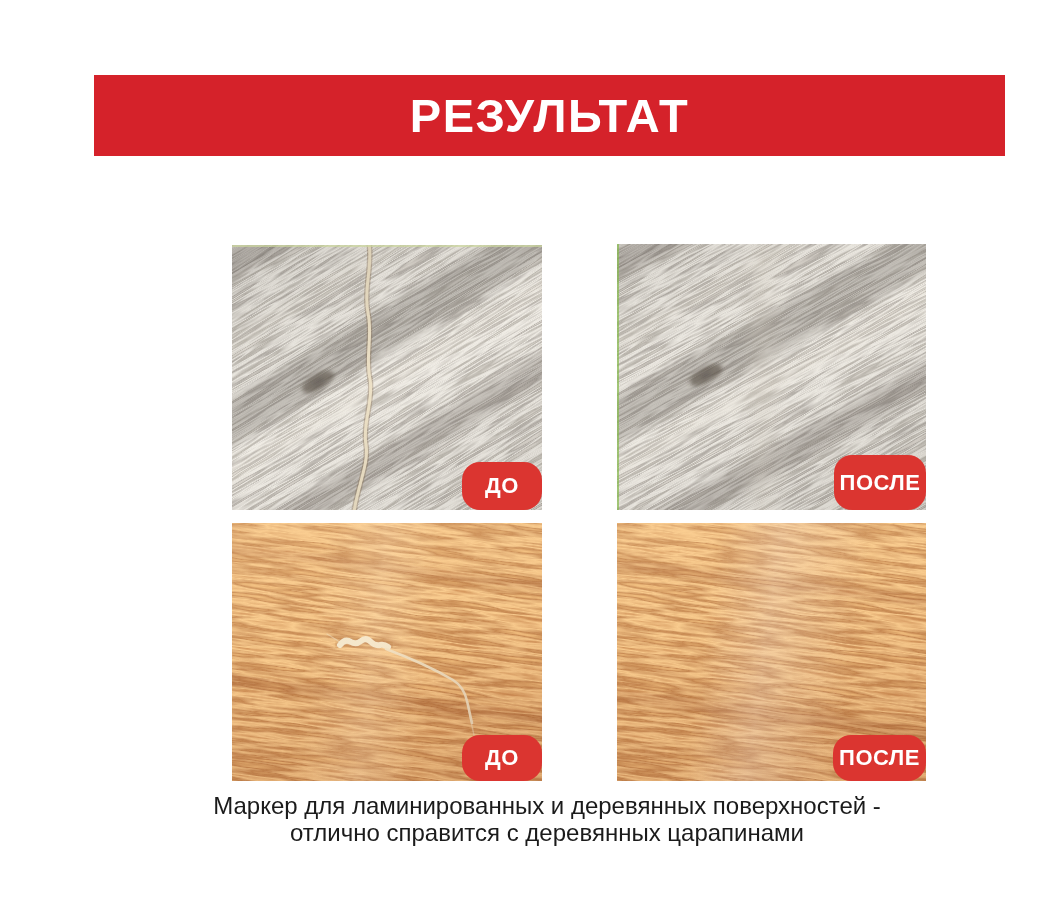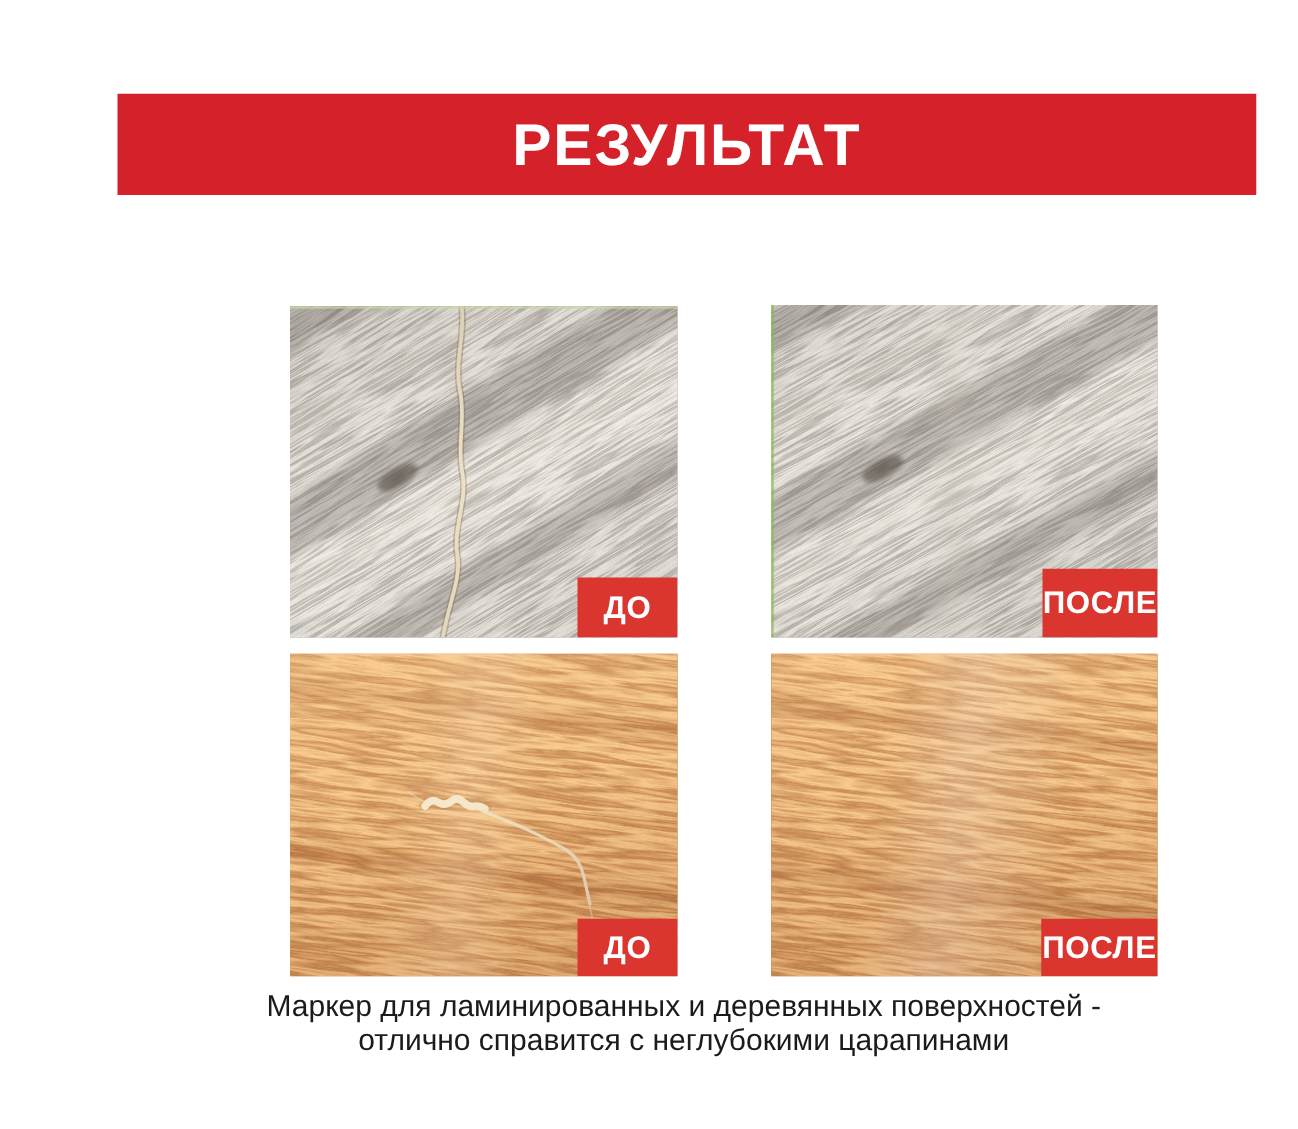--- a/index.html
+++ b/index.html
@@ -34,21 +34,21 @@
   .bl .overlay{background:
       linear-gradient(96deg,rgba(0,0,0,0) 28%,rgba(255,228,190,.26) 46%,rgba(0,0,0,0) 62%),
       linear-gradient(168deg,rgba(255,214,160,.22),rgba(0,0,0,0) 45%,rgba(122,44,10,.18) 95%);}
   .br .overlay{background:
       linear-gradient(98deg,rgba(0,0,0,0) 30%,rgba(240,220,205,.30) 48%,rgba(235,215,200,.18) 58%,rgba(0,0,0,0) 75%),
       linear-gradient(170deg,rgba(255,214,160,.20),rgba(0,0,0,0) 40%,rgba(122,44,10,.16) 95%);}
   
   .badge{
     position:absolute;right:0;bottom:0;z-index:4;background:#db3530;color:#ffffff;
     display:flex;align-items:center;justify-content:center;
-    font-weight:700;font-size:25px;letter-spacing:.5px;
+    font-weight:700;font-size:22px;letter-spacing:.5px;border-radius:18px;
   }
   .tl .badge{width:80px;height:48px;}
   .tr .badge{width:92px;height:55px;}
   .bl .badge{width:80px;height:46px;}
   .br .badge{width:93px;height:46px;}
   
   .caption{
     position:absolute;left:0;top:792px;width:100%;margin:0;text-align:center;
     font-size:24px;line-height:27px;color:#1b1b1b;font-weight:400;
   }
@@ -174,16 +174,16 @@
           <rect x="-130" y="185" width="580" height="12" fill="#7c2f0c"></rect>
         </g>
       </g>
     </svg>
     <div class="overlay"></div>
     <div class="badge" style="background: rgb(219, 53, 48);">ПОСЛЕ</div>
   </figure>
 
   <p class="caption">
     <span>Маркер для ламинированных и деревянных поверхностей -</span><br>
-    <span>отлично справится с неглубокими царапинами</span>
+    <span>отлично справится с деревянных царапинами</span>
   </p>
 
 </div>
 
 </body></html>

